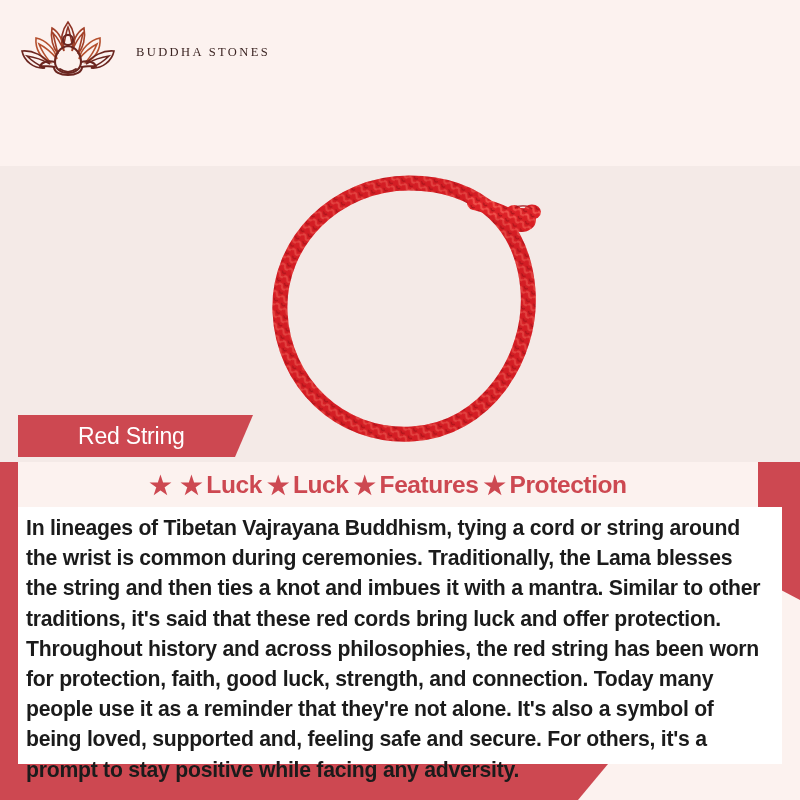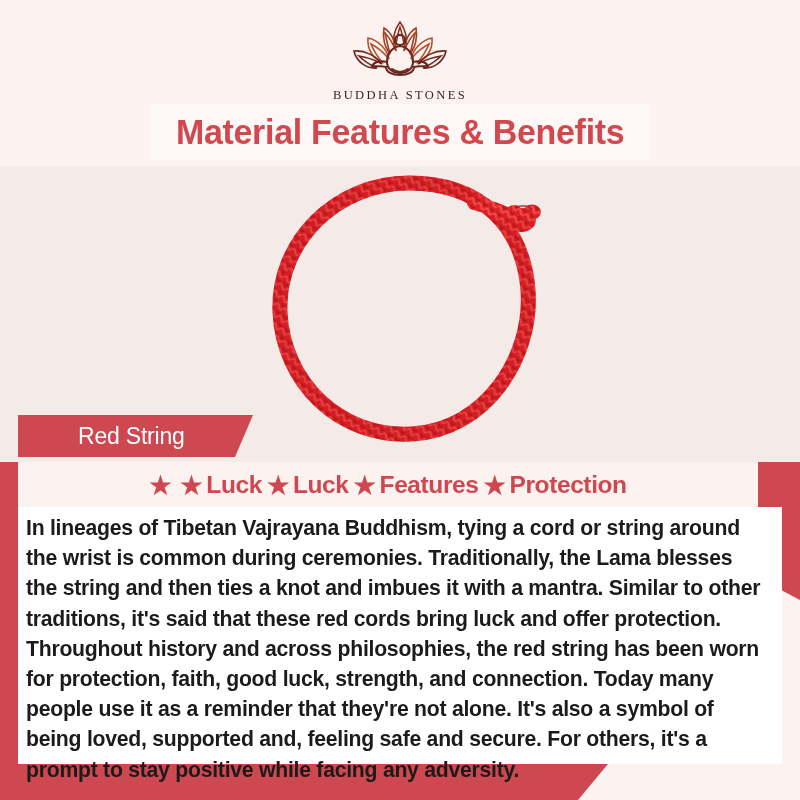--- a/index.html
+++ b/index.html
@@ -44,21 +44,21 @@
     clip-path: polygon(0 0, 608px 0, 578px 36px, 0 36px);
   }
 
   
   .hero {
     position: absolute; left: 0; top: 0; width: 800px; height: 166px;
     background: #fcf2ef;
   }
   .logo-wrap {
     position: absolute; left: 0; top: 16px; width: 800px;
-    display: flex; flex-direction: column; align-items: center;
+    display: flex; flex-direction: row; align-items: center;
   }
   .logo-mark { width: 136px; height: 70px; display: block; }
   .logo-word {
     margin-top: 2px;
     font-family: "Liberation Serif", serif;
     font-size: 12.5px;
     letter-spacing: 2.4px;
     color: #3b2422;
     font-weight: 400;
   }
@@ -177,23 +177,20 @@
           <path d="M55 46 C48 44, 42 46, 40 50 C44 50, 49 50, 54 51"></path>
           <path d="M81 46 C88 44, 94 46, 96 50 C92 50, 87 50, 82 51"></path>
           <path d="M54 51 C54 56, 60 59, 68 59 C76 59, 82 56, 82 51"></path>
           <path d="M60 53 C63 55, 68 56, 68 56 C68 56, 73 55, 76 53"></path>
         </g>
       </svg>
       <div class="logo-word">BUDDHA STONES</div>
     </div>
   </div>
 
-  <div class="title-band">
-    <div class="title-text">Material Features &amp; Benefits</div>
-  </div>
 
   <div class="product-panel">
     <svg class="bracelet-svg" viewBox="0 0 348 290">
       <defs>
         <linearGradient id="cordg" x1="0" y1="0" x2="1" y2="1">
           <stop offset="0%" stop-color="#e8302f"></stop>
           <stop offset="50%" stop-color="#dc1f26"></stop>
           <stop offset="100%" stop-color="#c8161d"></stop>
         </linearGradient>
         <pattern id="braid" width="9" height="9" patternUnits="userSpaceOnUse" patternTransform="rotate(35)">

